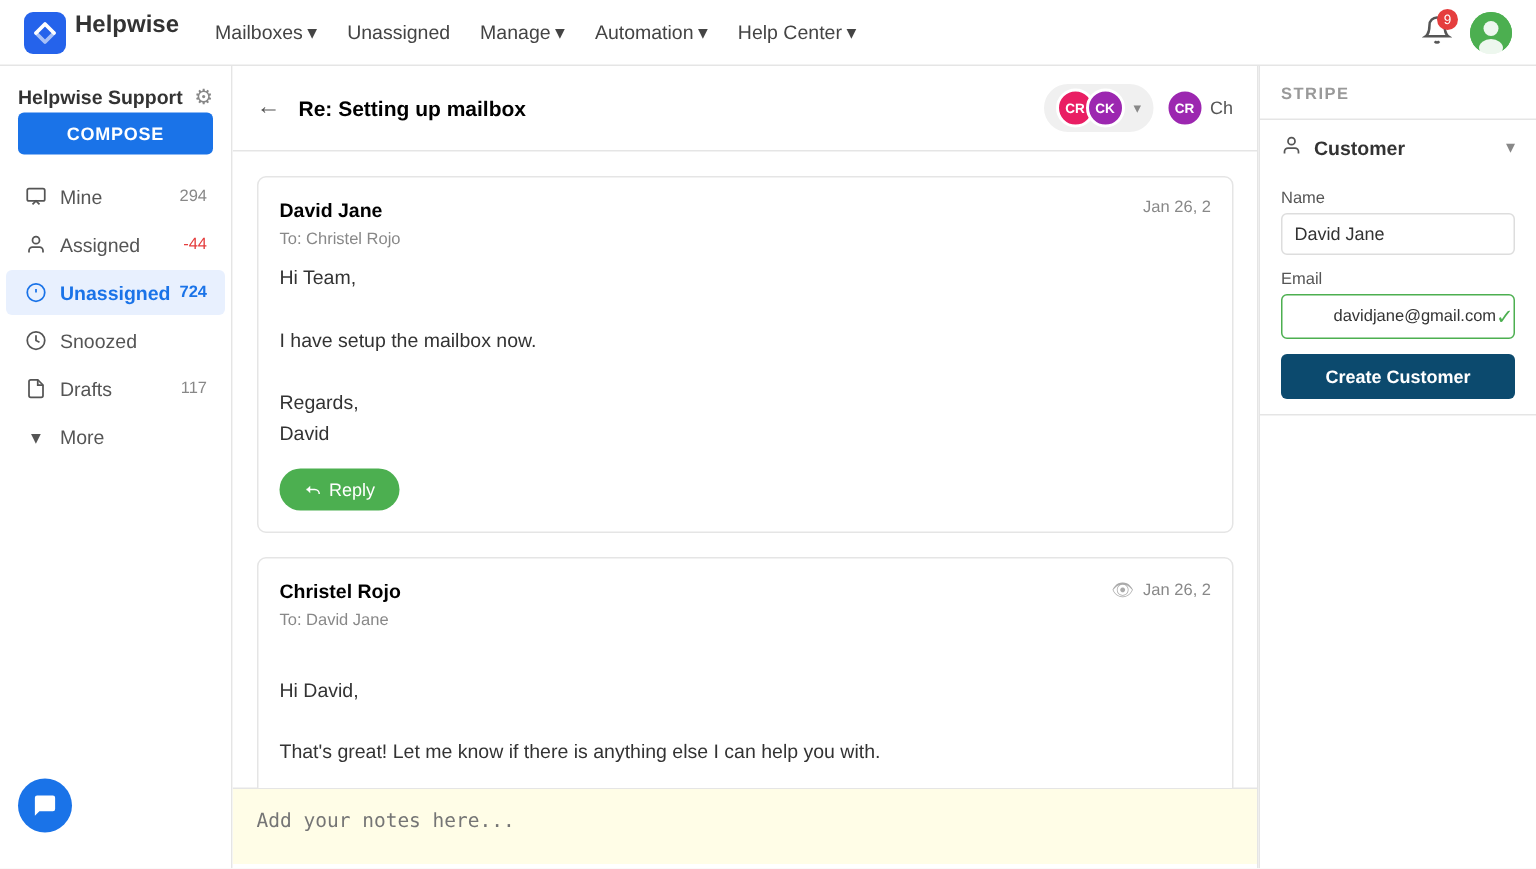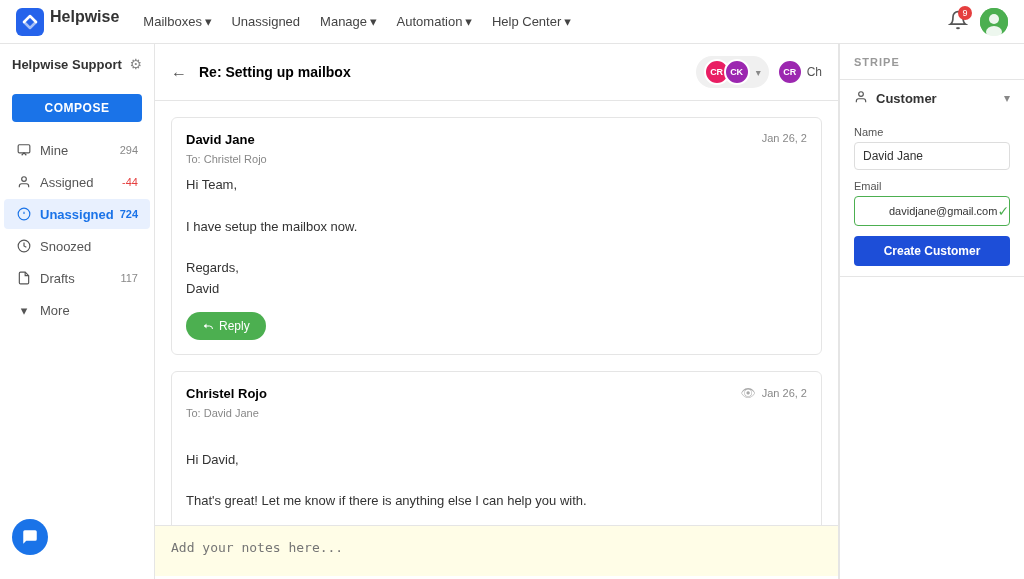--- a/index.html
+++ b/index.html
@@ -14,21 +14,21 @@
     .nav-right { display: flex; align-items: center; gap: 12px; margin-left: auto; }
     .notif-btn { position: relative; cursor: pointer; }
     .notif-badge { position: absolute; top: -4px; right: -4px; background: #e53e3e; color: #fff; border-radius: 50%; width: 14px; height: 14px; font-size: 9px; display: flex; align-items: center; justify-content: center; }
     .avatar { width: 28px; height: 28px; border-radius: 50%; background: #4caf50; display: flex; align-items: center; justify-content: center; color: #fff; font-size: 12px; cursor: pointer; }
 
     
     .main-layout { display: flex; flex: 1; overflow: hidden; }
 
     
     .sidebar { width: 155px; background: #fff; border-right: 1px solid #e5e5e5; padding: 12px 0; display: flex; flex-direction: column; flex-shrink: 0; }
-    .sidebar-header { padding: 0 12px 22px; display: flex; align-items: center; justify-content: space-between; }
+    .sidebar-header { padding: 0 12px 3px; display: flex; align-items: center; justify-content: space-between; }
     .sidebar-title { font-weight: 600; font-size: 13px; color: #333; }
     .compose-btn { background: #1a73e8; color: #fff; border: none; border-radius: 4px; padding: 7px 0; width: calc(100% - 24px); margin: 0 12px 12px; font-size: 12px; font-weight: 600; cursor: pointer; letter-spacing: 0.5px; }
     .sidebar-item { display: flex; align-items: center; padding: 7px 12px; cursor: pointer; border-radius: 4px; margin: 1px 4px; color: #555; }
     .sidebar-item.active { background: #e8f0fe; color: #1a73e8; font-weight: 600; }
     .sidebar-item-icon { width: 16px; height: 16px; margin-right: 8px; flex-shrink: 0; display: flex; align-items: center; justify-content: center; color: inherit; }
     .sidebar-item-label { flex: 1; font-size: 13px; }
     .sidebar-item-count { font-size: 11px; color: #888; margin-left: 4px; }
     .sidebar-item.active .sidebar-item-count { color: #1a73e8; }
     .sidebar-item-count.negative { color: #e53e3e !important; }
 
@@ -70,21 +70,21 @@
     .customer-toggle { display: flex; align-items: center; justify-content: space-between; padding: 10px 14px; cursor: pointer; }
     .customer-toggle-left { display: flex; align-items: center; gap: 6px; }
     .customer-icon { width: 16px; height: 16px; color: #555; }
     .customer-label { font-size: 13px; font-weight: 600; color: #333; }
     .customer-form { padding: 10px 14px; display: flex; flex-direction: column; gap: 10px; }
     .form-group { display: flex; flex-direction: column; gap: 4px; }
     .form-label { font-size: 11px; color: #555; font-weight: 500; }
     .form-input { border: 1px solid #ddd; border-radius: 4px; padding: 6px 8px; font-size: 12px; color: #333; outline: none; width: 100%; }
     .form-input-valid { border: 1px solid #4caf50; border-radius: 4px; padding: 6px 8px; font-size: 12px; color: #333; display: flex; align-items: center; justify-content: space-between; }
     .valid-check { color: #4caf50; font-size: 14px; }
-    .create-btn { background: #1d4ed8; color: #fff; border: none; border-radius: 4px; padding: 8px; font-size: 12px; font-weight: 600; cursor: pointer; width: 100%; }
+    .create-btn { background: #0c4a6e; color: #fff; border: none; border-radius: 4px; padding: 8px; font-size: 12px; font-weight: 600; cursor: pointer; width: 100%; }
 
     .msg-eye-icon { color: #aaa; font-size: 12px; }
   </style>
 </head>
 <body>
 
 <nav class="top-nav">
   <div class="logo">
     <svg class="logo-icon" viewBox="0 0 28 28" fill="none" xmlns="http://www.w3.org/2000/svg">
       <rect width="28" height="28" rx="6" fill="#2563eb"></rect>

